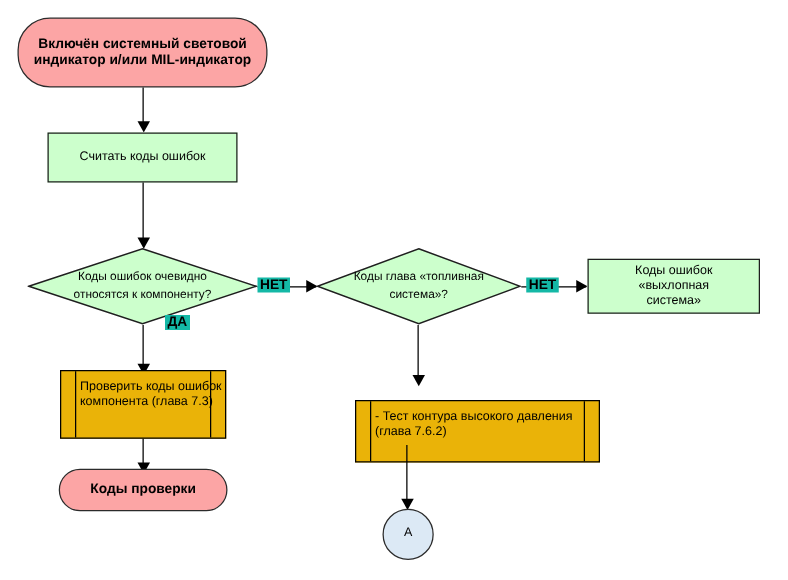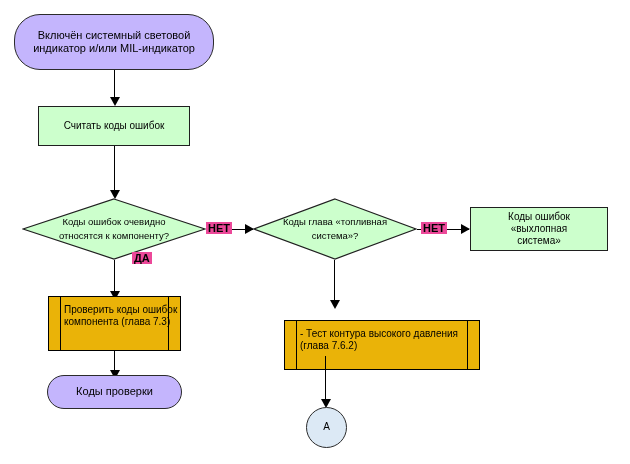--- a/index.html
+++ b/index.html
@@ -21,25 +21,25 @@
     display: flex;
     align-items: center;
     justify-content: center;
     text-align: center;
     color: #000000;
     line-height: 1.22;
   }
 
   
   .terminal {
-    background: #c4b5fd;
+    background: #fca5a5;
     border: 1.5px solid #2b2b2b;
     border-radius: 26px;
     font-size: 11px;
-    font-weight: normal;
+    font-weight: bold;
     padding: 2px 8px;
   }
 
   
   .process-green {
     background: #ccffcc;
     border: 1px solid #1f1f1f;
     font-size: 10px;
     padding: 2px 22px;
   }
@@ -121,21 +121,21 @@
     border-top: 5px solid transparent;
     border-bottom: 5px solid transparent;
     border-left: 9px solid #000000;
   }
 
   .edge-label {
     position: absolute;
     font-size: 11px;
     font-weight: bold;
     color: #000000;
-    background: #ec4899;
+    background: #14b8a6;
     padding: 0 2px;
     white-space: nowrap;
   }
 </style>
 </head>
 <body>
 
 <div id="canvas">
 
   <div class="node terminal" style="left:14px; top:14px; width:200px; height:56px;">

